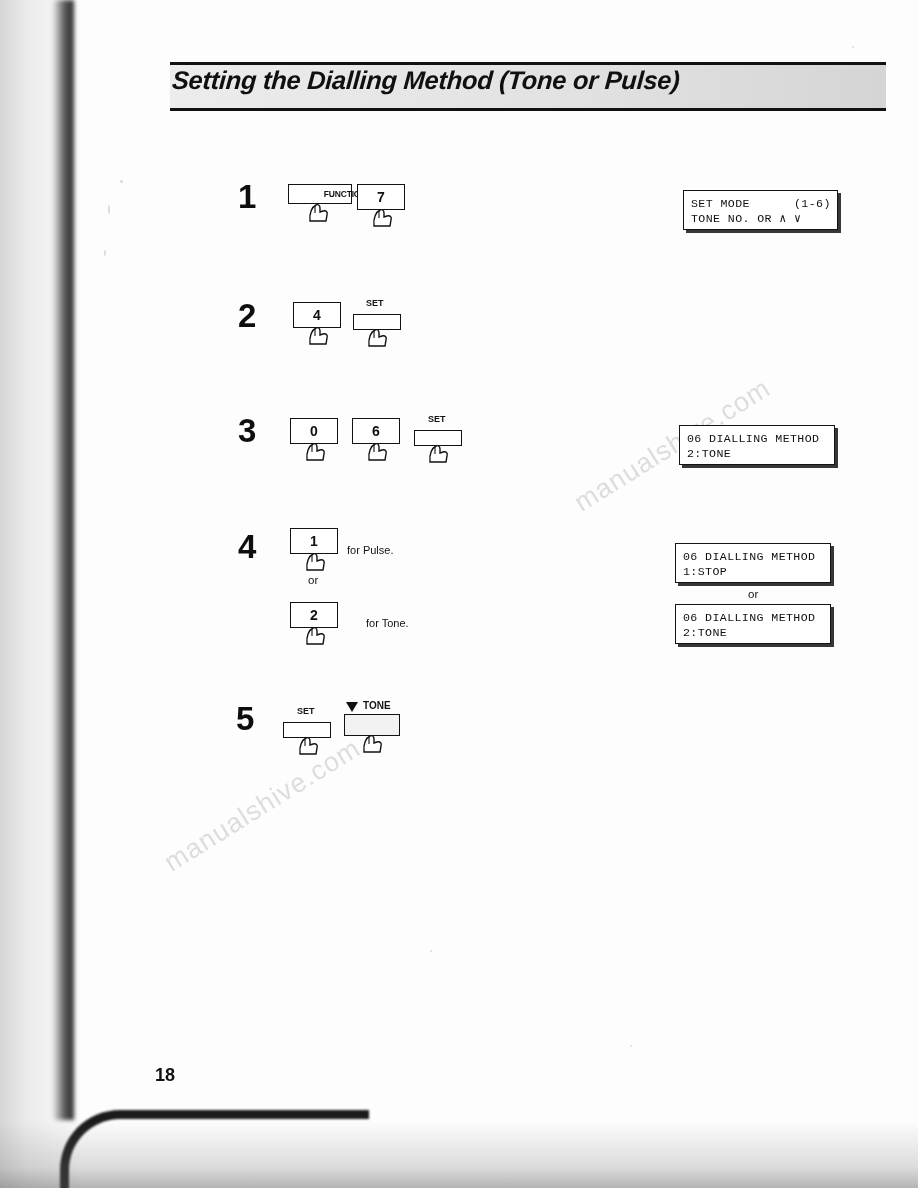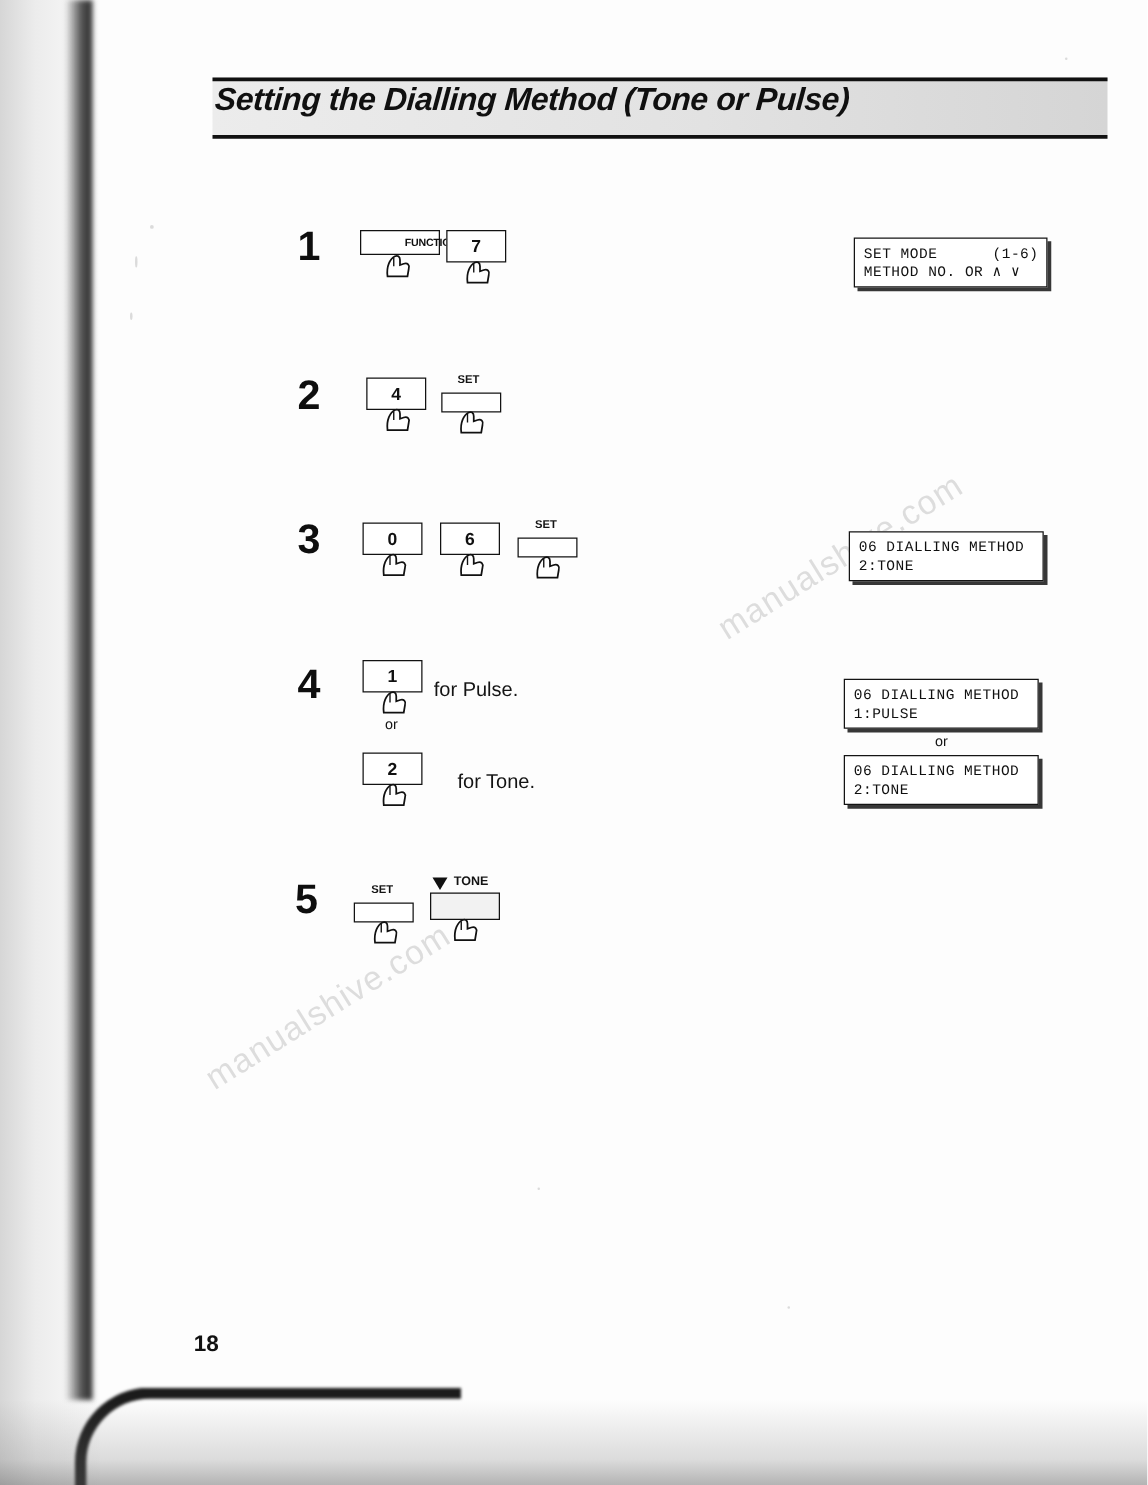--- a/index.html
+++ b/index.html
@@ -144,21 +144,21 @@
   
   .hand {
     position: absolute;
     width: 26px; height: 24px;
   }
   .hand svg { display: block; }
 
   
   .caption {
     position: absolute;
-    font-size: 16px;
+    font-size: 11px;
     color: #141414;
   }
   .or-text {
     position: absolute;
     font-size: 11.5px;
     color: #141414;
   }
 
   
   .lcd {
@@ -239,21 +239,21 @@
   </div>
   <div class="hand" style="left:370px;top:206px;">
     <svg width="26" height="24" viewBox="0 0 26 24">
       <path d="M4 20 C3 12,6 6,10 4 C12 3,14 4,14 7 L14 11 L17 10 C20 9,22 11,21 14 L20 20 Z" fill="#ffffff" stroke="#111" stroke-width="1.4"></path>
       <path d="M9 5 L9 12" stroke="#111" stroke-width="1.1" fill="none"></path>
     </svg>
   </div>
 
   <div class="lcd" style="left:683px;top:190px;width:155px;height:40px;">
     <div class="lcd-line">SET MODE      (1-6)</div>
-    <div class="lcd-line">METHOD NO. OR ∧ ∨</div>
+    <div class="lcd-line">TONE NO. OR ∧ ∨</div>
   </div>
 
   <div class="step-num" style="left:238px;top:297px;">2</div>
 
   <div class="key" style="left:293px;top:302px;width:48px;height:26px;">
     <div class="key-label key-num">4</div>
   </div>
   <div class="hand" style="left:306px;top:324px;">
     <svg width="26" height="24" viewBox="0 0 26 24">
       <path d="M4 20 C3 12,6 6,10 4 C12 3,14 4,14 7 L14 11 L17 10 C20 9,22 11,21 14 L20 20 Z" fill="#ffffff" stroke="#111" stroke-width="1.4"></path>
@@ -328,21 +328,21 @@
   <div class="hand" style="left:303px;top:624px;">
     <svg width="26" height="24" viewBox="0 0 26 24">
       <path d="M4 20 C3 12,6 6,10 4 C12 3,14 4,14 7 L14 11 L17 10 C20 9,22 11,21 14 L20 20 Z" fill="#ffffff" stroke="#111" stroke-width="1.4"></path>
       <path d="M9 5 L9 12" stroke="#111" stroke-width="1.1" fill="none"></path>
     </svg>
   </div>
   <div class="caption" style="left:366px;top:617px;">for Tone.</div>
 
   <div class="lcd" style="left:675px;top:543px;width:156px;height:40px;">
     <div class="lcd-line">06 DIALLING METHOD</div>
-    <div class="lcd-line">1:PULSE</div>
+    <div class="lcd-line">1:STOP</div>
   </div>
   <div class="or-text" style="left:748px;top:588px;">or</div>
 
   <div class="lcd" style="left:675px;top:604px;width:156px;height:40px;">
     <div class="lcd-line">06 DIALLING METHOD</div>
     <div class="lcd-line">2:TONE</div>
   </div>
 
   <div class="step-num" style="left:236px;top:700px;">5</div>
 

